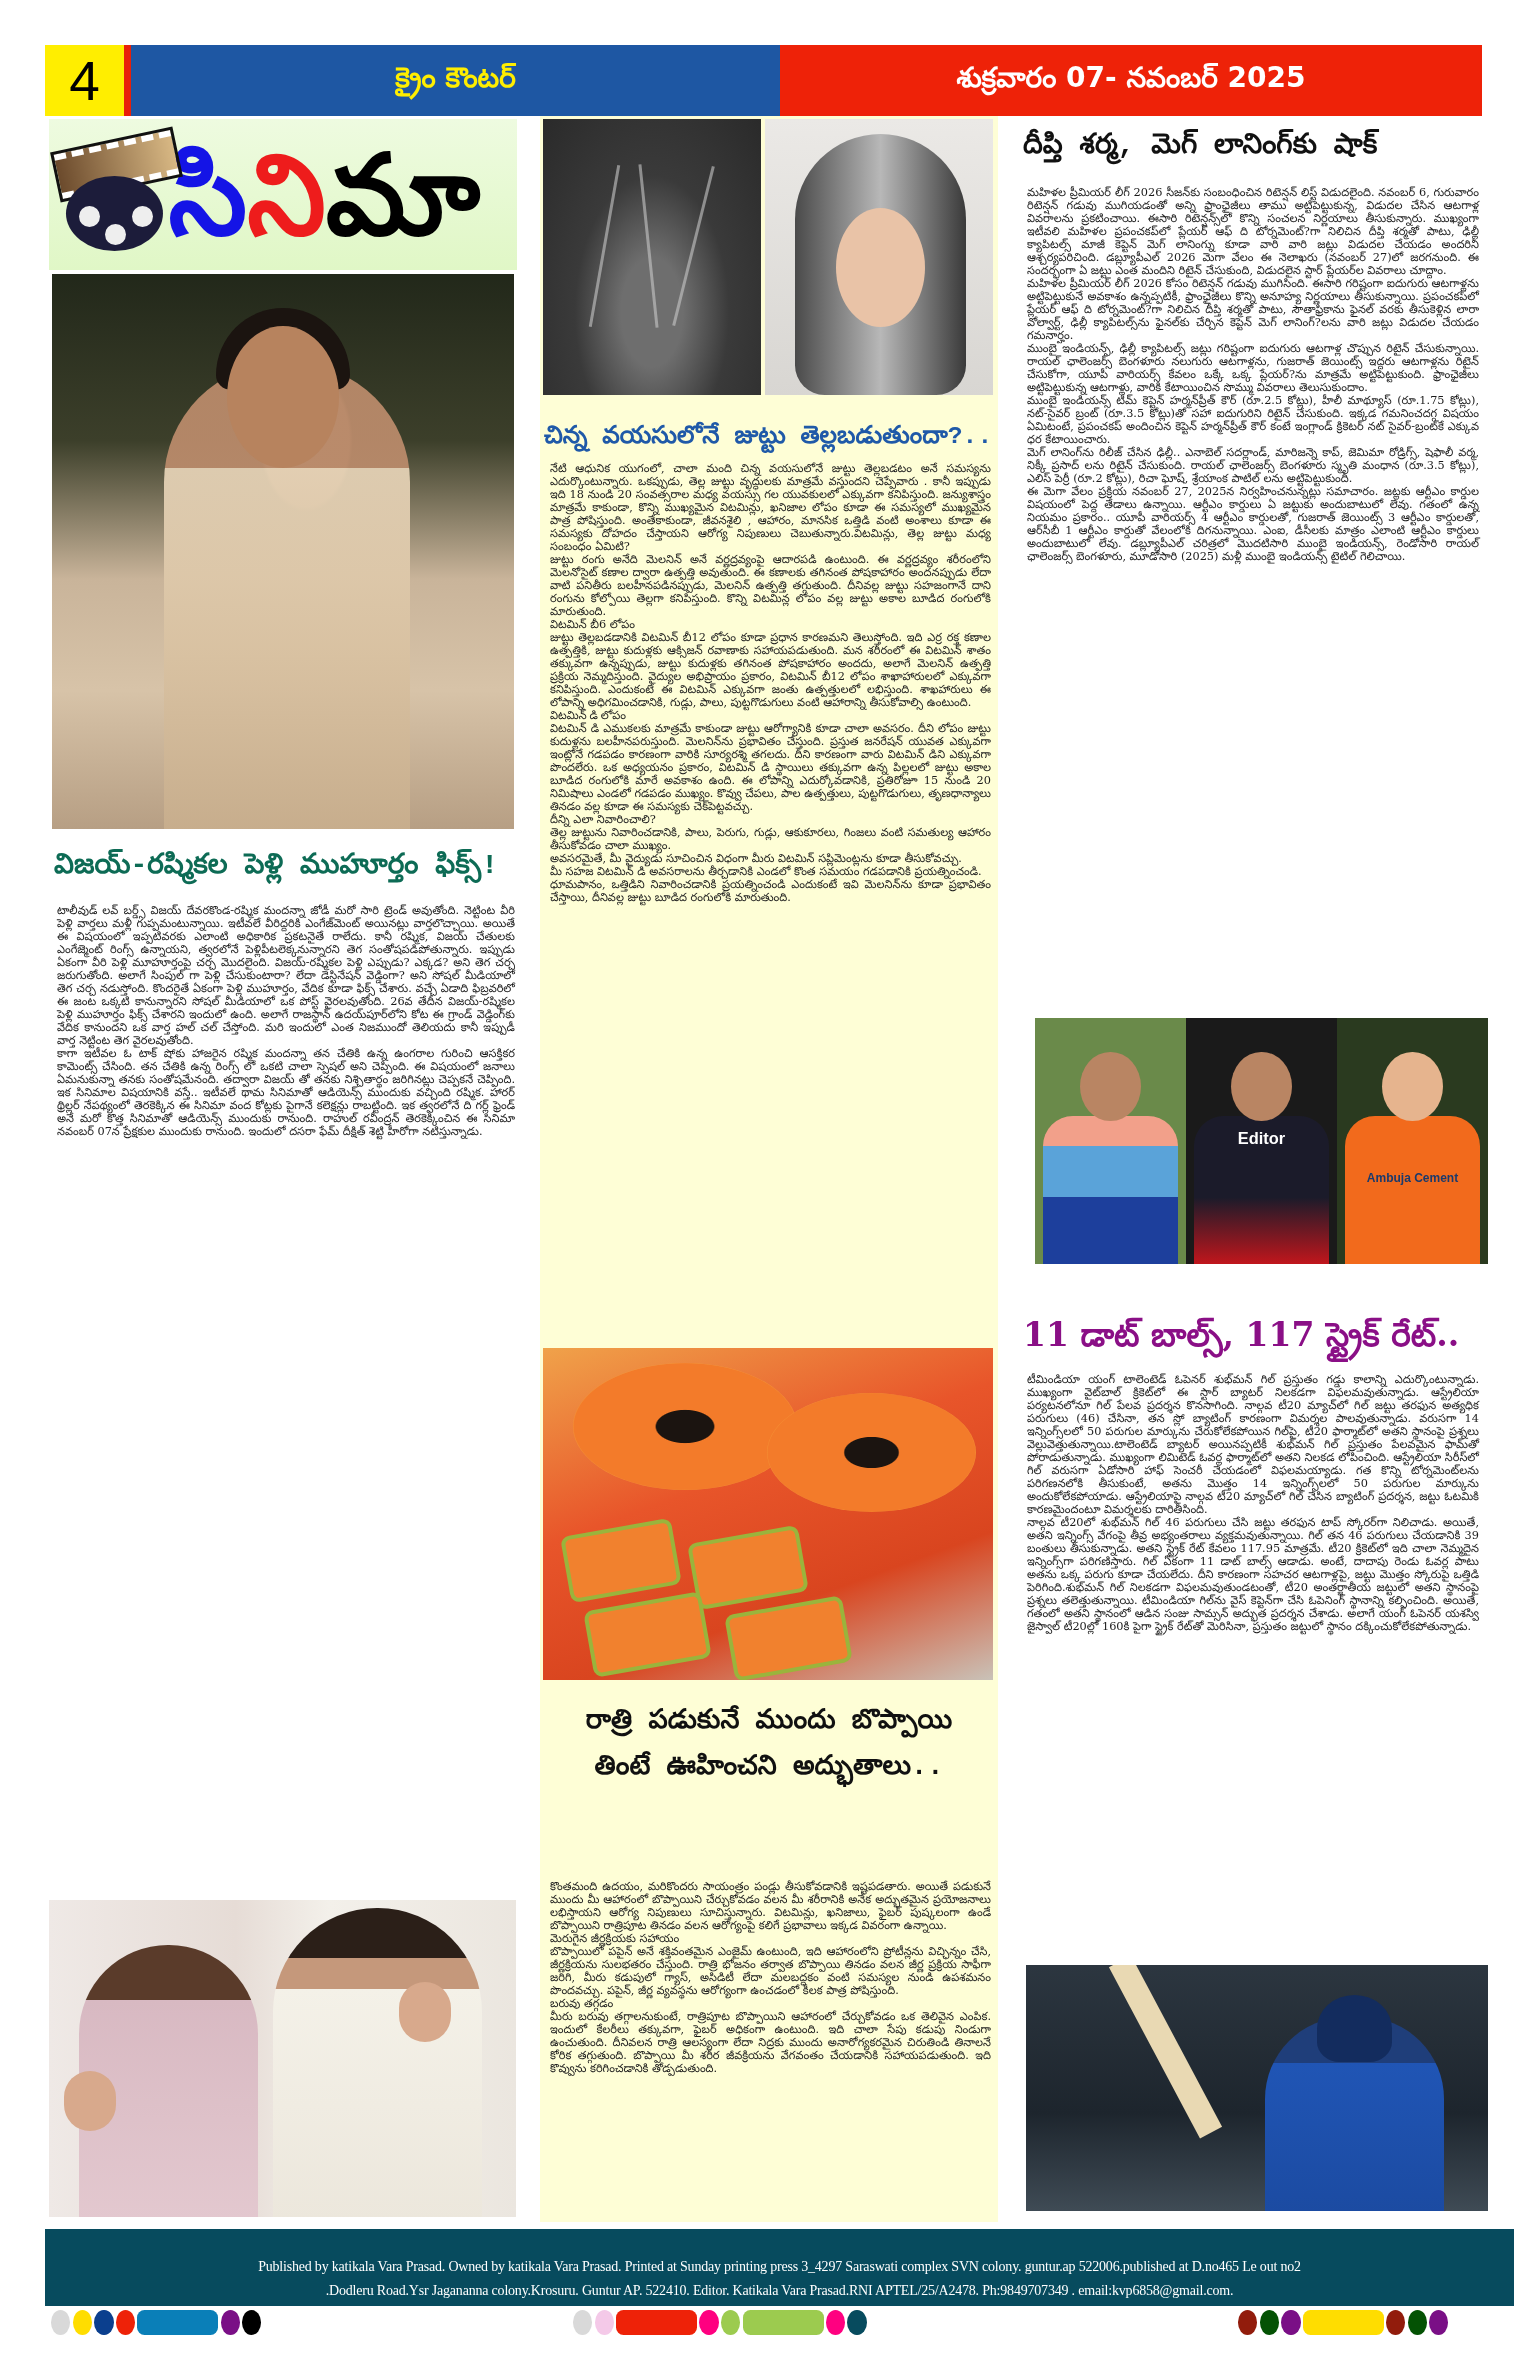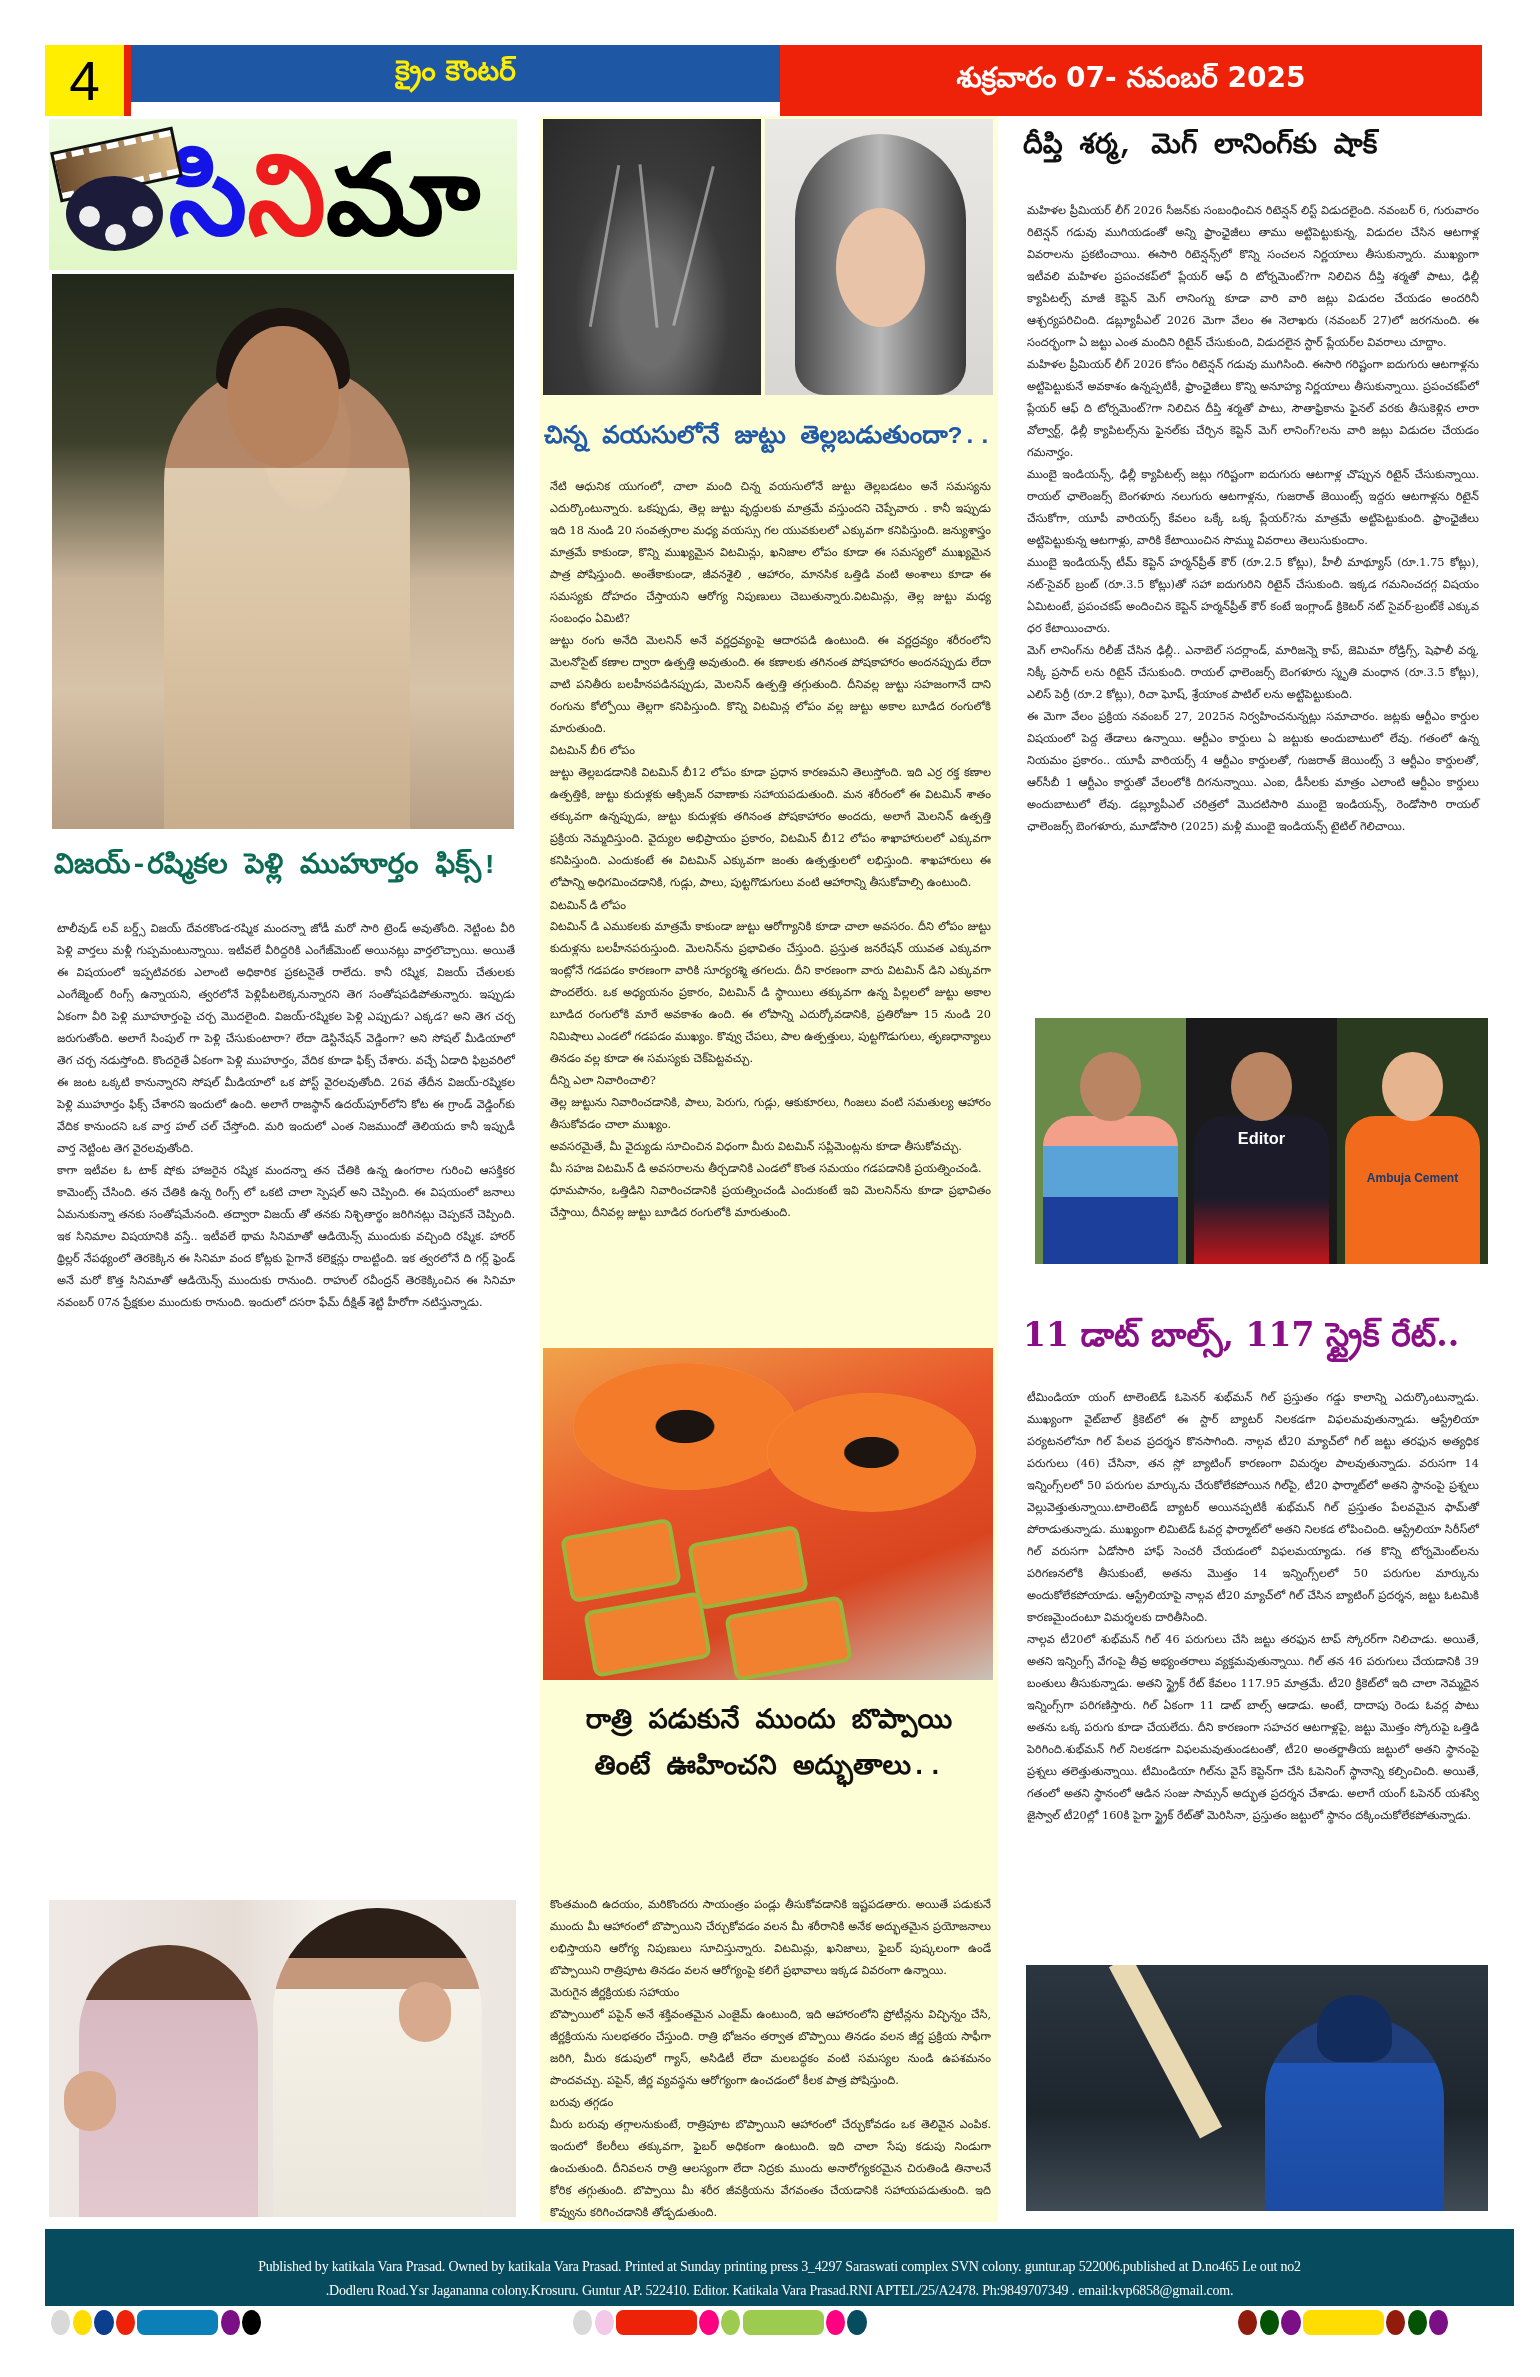--- a/index.html
+++ b/index.html
@@ -3,21 +3,21 @@
 <meta charset="utf-8">
 <style>
   * { box-sizing: border-box; margin: 0; padding: 0; }
   html, body { width: 1541px; height: 2377px; background: #ffffff; overflow: hidden; }
   body { position: relative; font-family: "DejaVu Serif", serif; color: #111; }
 
   
   .masthead { position: absolute; top: 45px; left: 45px; width: 1437px; height: 71px; display: flex; }
   .page-no { width: 86px; height: 71px; background: #ffee00; display: flex; align-items: center; justify-content: center;
              font-family: "Liberation Sans", sans-serif; font-size: 55px; color: #000; border-right: 7.5px solid #e8200a; }
-  .section-name { width: 649px; height: 57px; background: #1e57a3; display: flex; align-items: center; justify-content: center;
+  .section-name { width: 649px; height: 71px; background: #1e57a3; display: flex; align-items: center; justify-content: center;
                   font-family: "DejaVu Sans", sans-serif; font-weight: bold; font-size: 28px; color: #ffee00; }
   .date-bar { flex: 1; height: 71px; background: #ee2208; display: flex; align-items: center; justify-content: center;
               font-family: "DejaVu Sans", sans-serif; font-weight: bold; font-size: 28px; color: #ffffff; }
 
   
   .col { position: absolute; top: 119px; }
   .col-mid { left: 540px; width: 458px; top: 116px; height: 2106px; background: #fefed6; }
 
   
   .cinema-logo { position: absolute; left: 49px; top: 119px; width: 468px; height: 151px;
@@ -33,21 +33,21 @@
   .photo { position: absolute; overflow: hidden; }
   .photo-actress { left: 52px; top: 274px; width: 462px; height: 555px;
     background: radial-gradient(ellipse at 55% 30%, #c59a7c 0 12%, transparent 13%),
                 linear-gradient(180deg,#22281a 0%,#3c3f2a 30%,#c9b49a 55%,#d7c3a8 75%,#b79f84 100%); }
   .photo-actress .figure { position: absolute; left: 112px; top: 89px; width: 246px; height: 477px; border-radius: 119px 119px 0 0;
     background: linear-gradient(180deg,#b98a6a 0 22%,#e4d1b5 22%,#d9c2a2 60%,#c7ad8c 100%); opacity: .95; }
   .photo-actress .head { position: absolute; left: 175px; top: 52px; width: 112px; height: 142px; border-radius: 50%; background: #b7835e; }
   .photo-actress .hair { position: absolute; left: 164px; top: 34px; width: 134px; height: 82px; border-radius: 67px 67px 15px 15px; background: #1b1410; }
 
   .headline { font-family: Liberation Mono, monospace; font-weight: bold; line-height: 1.15; }
-  .body-text { font-family: "DejaVu Serif", serif; font-size: 11.3px; line-height: 22px; text-align: justify; color: #1a1a1a; margin-top: 14px; }
+  .body-text { font-family: "DejaVu Serif", serif; font-size: 11.3px; line-height: 13px; text-align: justify; color: #1a1a1a; }
   .body-text p { margin: 0; }
 
   .hl-vijay { position: absolute; left: 54px; top: 850px; width: 462px; font-size: 28px; color: #0d6b55; }
   .body-vijay { position: absolute; left: 57px; top: 904px; width: 458px; }
 
   .photo-couple { left: 49px; top: 1900px; width: 467px; height: 317px;
     background: linear-gradient(90deg,#efe9e6 0%,#e6dcd6 40%,#f3f0ea 60%,#ebe6df 100%); }
   .photo-couple .p1 { position: absolute; left: 30px; top: 45px; width: 179px; height: 276px; border-radius: 89px 89px 0 0; background: linear-gradient(180deg,#5a3b2a 0 20%,#d8b9c2 20%,#e3c8cf 100%); }
   .photo-couple .p2 { position: absolute; left: 224px; top: 7.5px; width: 209px; height: 313px; border-radius: 104px 104px 0 0; background: linear-gradient(180deg,#2b1f18 0 16%,#c5987b 16% 26%,#f4f1e8 26%,#ece7dc 100%); }
   .photo-couple .hand { position: absolute; width: 52px; height: 60px; border-radius: 26px; background: #d8a98c; }

